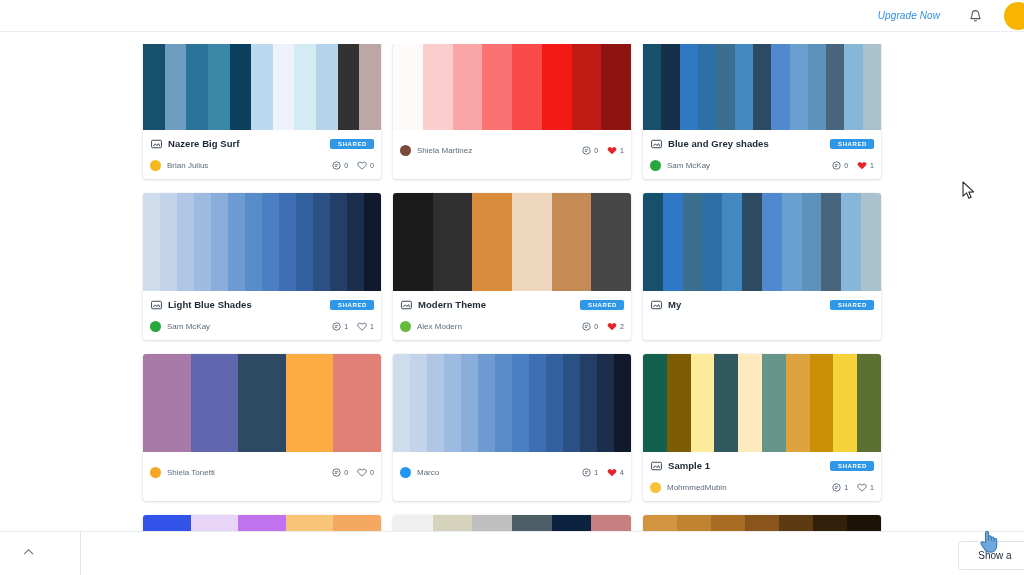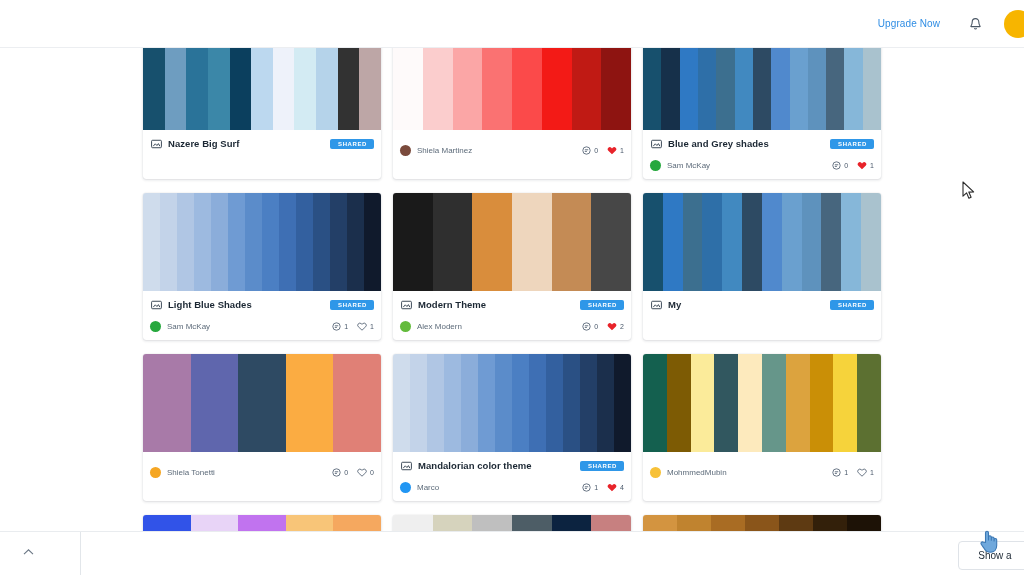--- a/index.html
+++ b/index.html
@@ -11,28 +11,29 @@
     background: #ffffff;
     font-family: "Liberation Sans", sans-serif;
     -webkit-font-smoothing: antialiased;
   }
 
   
   .topbar {
     position: absolute;
     top: 0; left: 0;
     width: 1024px;
-    height: 48px;
+    height: 32px;
     background: #ffffff;
     border-bottom: 1px solid #eceef1;
     display: flex;
     align-items: center;
     justify-content: flex-end;
     padding-right: 6px;
     z-index: 40;
+    font-style: italic;
   }
   .upgrade-link {
     font-size: 10px;
     color: #2f8de4;
     letter-spacing: .1px;
     cursor: pointer;
     white-space: nowrap;
   }
   .bell-icon {
     width: 26px;
@@ -245,20 +246,43 @@
         <div class="card-body">
           <div class="card-row1">
             <span class="file-icon">
               <svg width="11" height="10" viewBox="0 0 12 11" fill="none" stroke="#2b3949" stroke-width="1">
                 <rect x="0.6" y="1.4" width="10.8" height="8.2" rx="1.1"></rect>
                 <path d="M2.4 7.9 4.7 5.3l1.8 1.9 1.6-2.1 1.6 2.8"></path>
               </svg>
             </span>
             <span class="card-title">Nazere Big Surf</span>
             <span class="shared-badge">SHARED</span>
+          </div>
+          <div class="card-row2">
+            <span class="user-dot" style="background: rgb(245, 184, 32);"></span>
+            <span class="user-name">Brian Julius</span>
+            <span class="stats">
+              <span class="stat">
+                <span>
+                  <svg width="9" height="9" viewBox="0 0 10 10" fill="none" stroke="#49586a" stroke-width="0.9">
+                    <circle cx="5" cy="5" r="4.1"></circle>
+                    <path d="M3.1 4.2h3.8M3.1 6h2.4"></path>
+                  </svg>
+                </span>
+                <span class="num">0</span>
+              </span>
+              <span class="stat">
+                <span>
+                  <svg width="10" height="9" viewBox="0 0 11 10">
+                    <path d="M5.5 9.1 1.45 5.3a2.35 2.35 0 0 1 3.3-3.35l.75.72.75-.72a2.35 2.35 0 0 1 3.3 3.35z" fill="none" stroke="#49586a" stroke-width="0.9"></path>
+                  </svg>
+                </span>
+                <span class="num">0</span>
+              </span>
+            </span>
           </div>
         </div>
       </div>
       <div class="card">
         <div class="swatches">
           <span style="background: rgb(254, 250, 250);"></span>
           <span style="background: rgb(251, 205, 205);"></span>
           <span style="background: rgb(251, 166, 166);"></span>
           <span style="background: rgb(250, 114, 114);"></span>
           <span style="background: rgb(251, 74, 74);"></span>
@@ -515,30 +539,20 @@
           <span style="background: rgb(91, 140, 202);"></span>
           <span style="background: rgb(75, 127, 195);"></span>
           <span style="background: rgb(62, 111, 180);"></span>
           <span style="background: rgb(51, 96, 159);"></span>
           <span style="background: rgb(42, 80, 132);"></span>
           <span style="background: rgb(35, 63, 103);"></span>
           <span style="background: rgb(27, 47, 76);"></span>
           <span style="background: rgb(16, 26, 44);"></span>
         </div>
         <div class="card-body">
-          <div class="card-row1">
-            <span class="file-icon">
-              <svg width="11" height="10" viewBox="0 0 12 11" fill="none" stroke="#2b3949" stroke-width="1">
-                <rect x="0.6" y="1.4" width="10.8" height="8.2" rx="1.1"></rect>
-                <path d="M2.4 7.9 4.7 5.3l1.8 1.9 1.6-2.1 1.6 2.8"></path>
-              </svg>
-            </span>
-            <span class="card-title">Mandalorian color theme</span>
-            <span class="shared-badge">SHARED</span>
-          </div>
           <div class="card-row2">
             <span class="user-dot" style="background: rgb(33, 150, 243);"></span>
             <span class="user-name">Marco</span>
             <span class="stats">
               <span class="stat">
                 <span>
                   <svg width="9" height="9" viewBox="0 0 10 10" fill="none" stroke="#49586a" stroke-width="0.9">
                     <circle cx="5" cy="5" r="4.1"></circle>
                     <path d="M3.1 4.2h3.8M3.1 6h2.4"></path>
                   </svg>
@@ -564,20 +578,30 @@
           <span style="background: rgb(251, 235, 154);"></span>
           <span style="background: rgb(49, 87, 95);"></span>
           <span style="background: rgb(253, 234, 189);"></span>
           <span style="background: rgb(102, 150, 138);"></span>
           <span style="background: rgb(220, 163, 62);"></span>
           <span style="background: rgb(202, 143, 6);"></span>
           <span style="background: rgb(246, 211, 59);"></span>
           <span style="background: rgb(92, 112, 49);"></span>
         </div>
         <div class="card-body">
+          <div class="card-row1">
+            <span class="file-icon">
+              <svg width="11" height="10" viewBox="0 0 12 11" fill="none" stroke="#2b3949" stroke-width="1">
+                <rect x="0.6" y="1.4" width="10.8" height="8.2" rx="1.1"></rect>
+                <path d="M2.4 7.9 4.7 5.3l1.8 1.9 1.6-2.1 1.6 2.8"></path>
+              </svg>
+            </span>
+            <span class="card-title">Sample 1</span>
+            <span class="shared-badge">SHARED</span>
+          </div>
           <div class="card-row2">
             <span class="user-dot" style="background: rgb(247, 193, 56);"></span>
             <span class="user-name">MohmmedMubin</span>
             <span class="stats">
               <span class="stat">
                 <span>
                   <svg width="9" height="9" viewBox="0 0 10 10" fill="none" stroke="#49586a" stroke-width="0.9">
                     <circle cx="5" cy="5" r="4.1"></circle>
                     <path d="M3.1 4.2h3.8M3.1 6h2.4"></path>
                   </svg>

